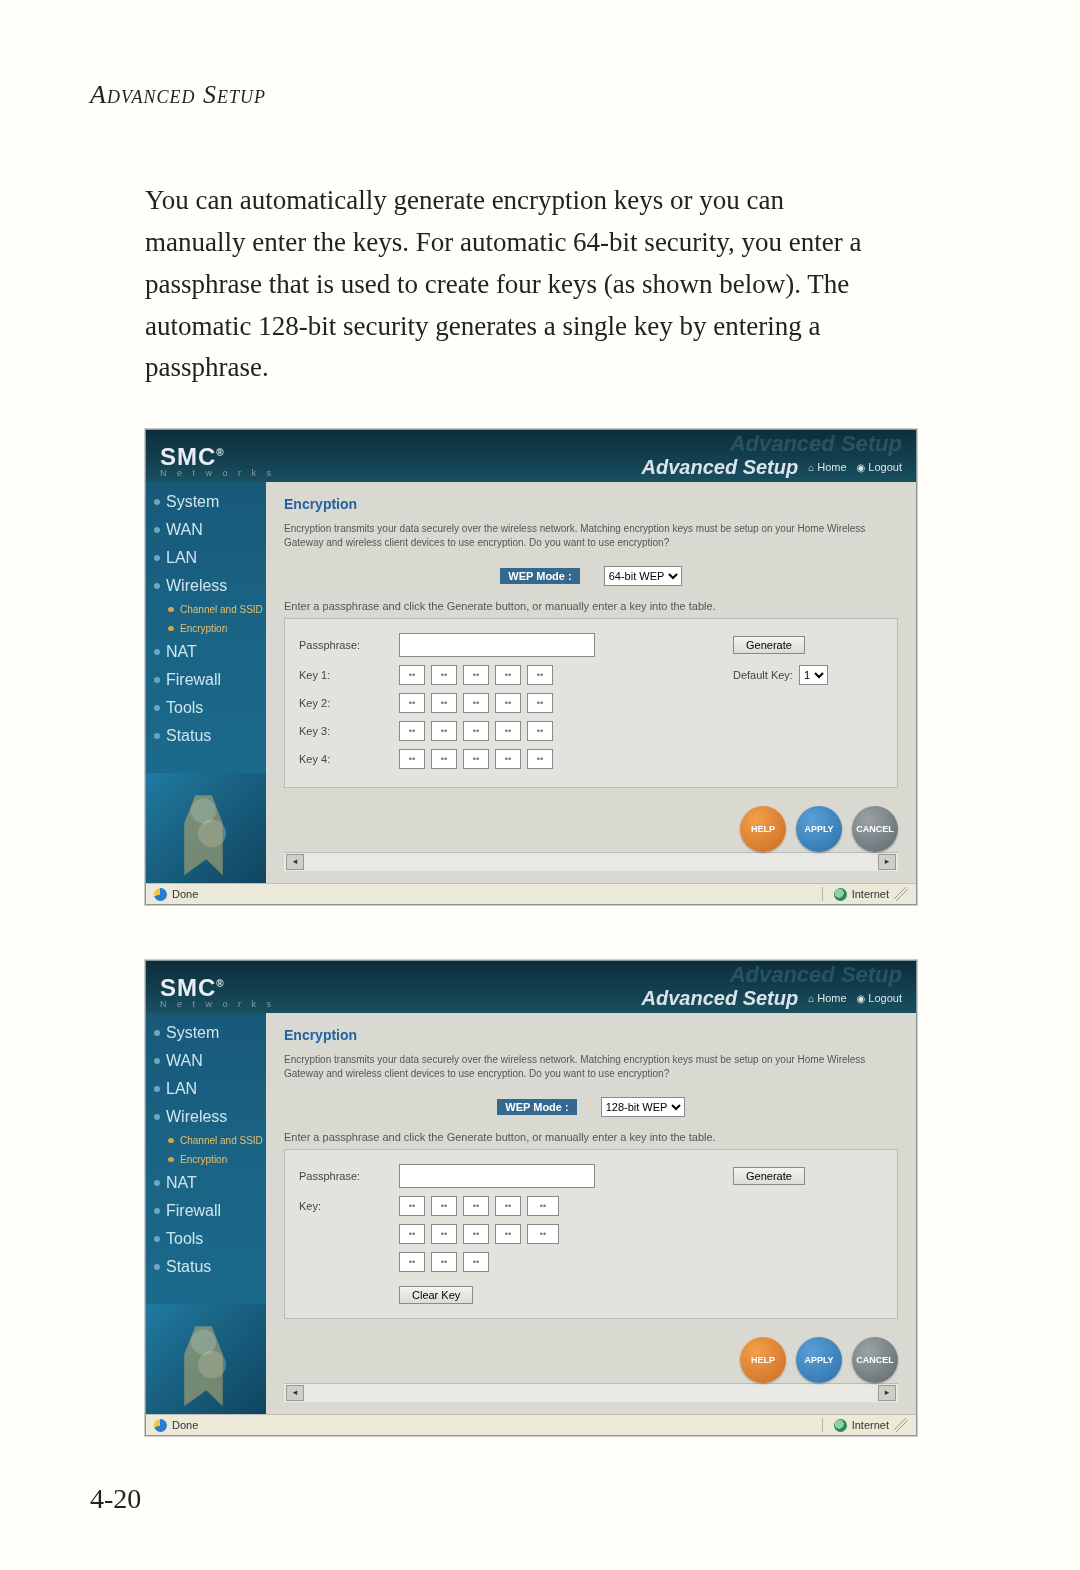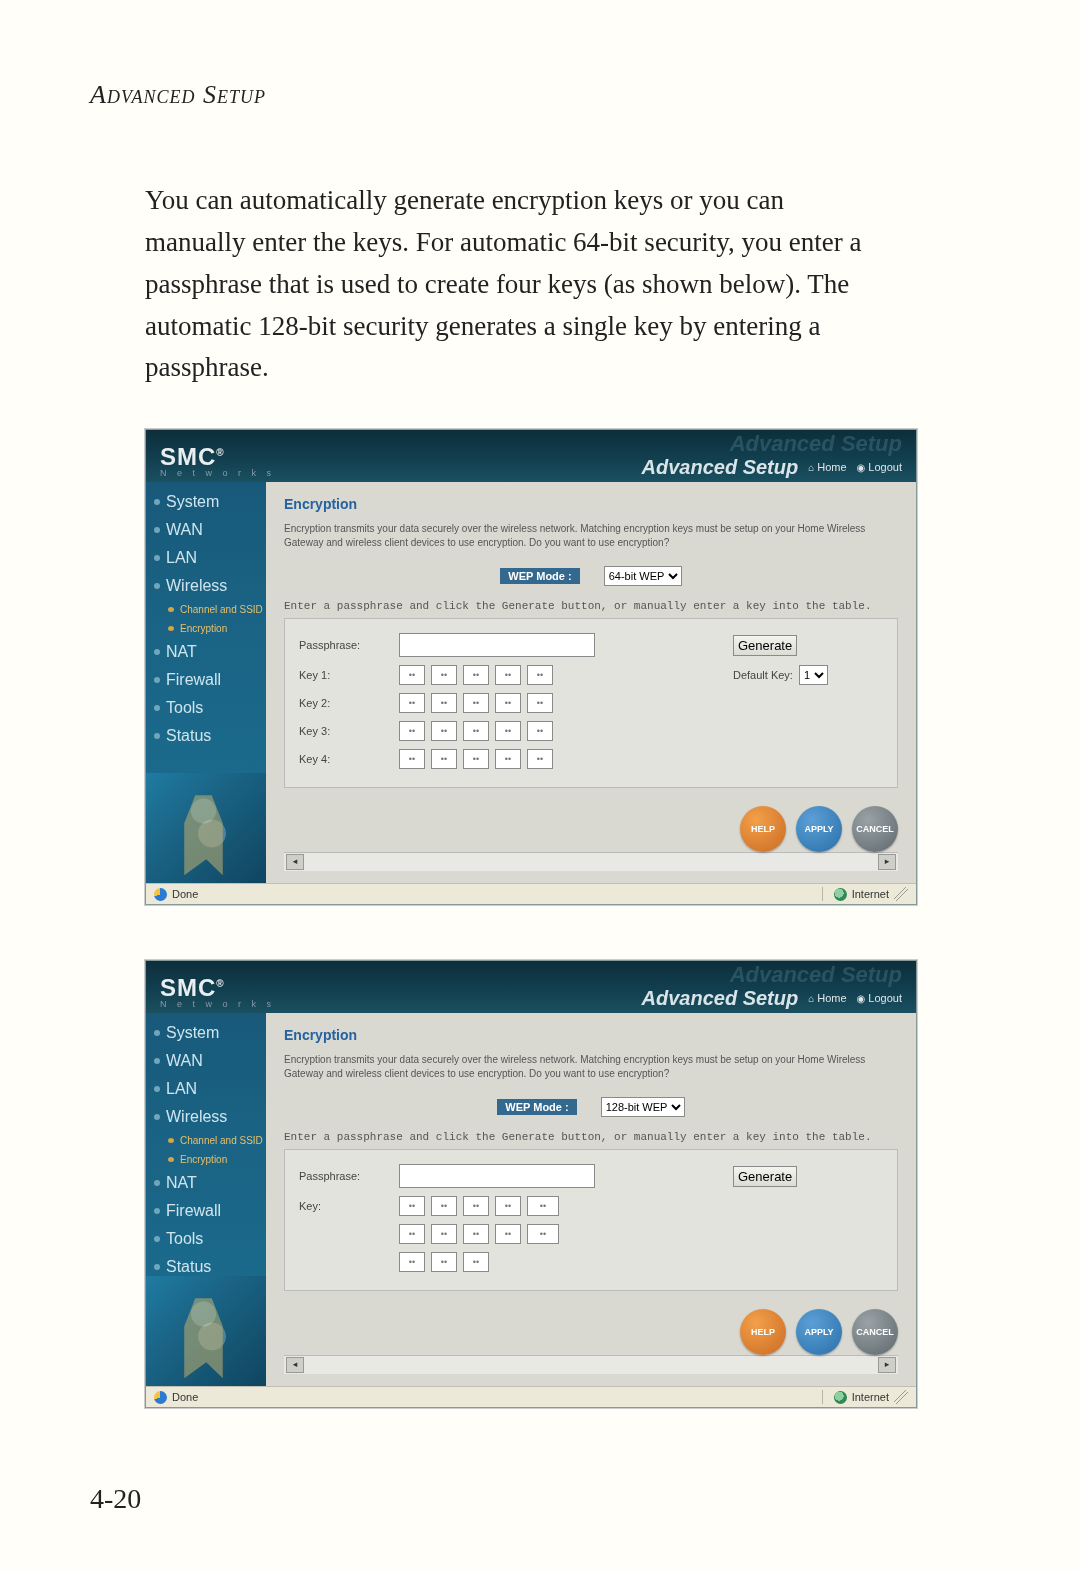--- a/index.html
+++ b/index.html
@@ -130,21 +130,21 @@
     display:flex; align-items:center; justify-content:center; gap:24px;
     margin-bottom: 14px;
     font-size: 11px;
   }
   .wep-label {
     background:#33688f; color:#fff; padding:2px 8px; font-weight:bold; font-size:11px;
   }
   select.small {
     font-size:11px; height:20px; border:1px solid #8a8a8a; background:#fff;
   }
-  .instr { font-size: 11px; color:#555; margin-bottom:6px;font-family:Liberation Mono, monospace; }
+  .instr { font-size: 11px; color:#555; margin-bottom:6px; }
 
   .key-panel {
     border: 1px solid #bbb;
     background: #e3e3de;
     padding: 10px 14px 14px 14px;
   }
   .key-row {
     display: grid;
     grid-template-columns: 90px 1fr 150px;
     align-items: center;
@@ -159,22 +159,22 @@
     width: 24px; height:18px;
     border:1px solid #8a8a8a; background:#fff;
     font-size:9px; text-align:center; line-height:18px; color:#888;
     padding:0;
   }
   .cell.wide { width: 30px; }
   .passin {
     height:20px; border:1px solid #8a8a8a; background:#fff; width:190px;
   }
   .btn {
-    font-size: 13px;
-    padding: 2px 4px;
+    font-size: 11px;
+    padding: 2px 12px;
     border: 1px solid #8a8a8a;
     background: linear-gradient(#f4f4f0,#dcdcd5);
     cursor: pointer;
   }
   .btn-row { text-align:left; padding-top:10px; padding-left:100px;}
   .right-col { text-align:left; font-size:11px; color:#444; display:flex; align-items:center; gap:6px;}
 
   
   .round-buttons {
     display:flex; gap:10px; justify-content:flex-end;
@@ -514,20 +514,23 @@
           </div>
           <div class="key-row single">
             <span></span>
             <span class="cells">
               <input class="cell" placeholder="••" style="">
               <input class="cell" placeholder="••" style="">
               <input class="cell" placeholder="••" style="">
             </span>
           </div>
 
+          <div class="btn-row">
+            <button class="btn">Clear Key</button>
+          </div>
         </div>
 
         <div class="round-buttons">
           <div class="round help">HELP</div>
           <div class="round apply">APPLY</div>
           <div class="round cancel">CANCEL</div>
         </div>
 
         <div class="hscroll">
           <div class="hs-btn">◂</div>

